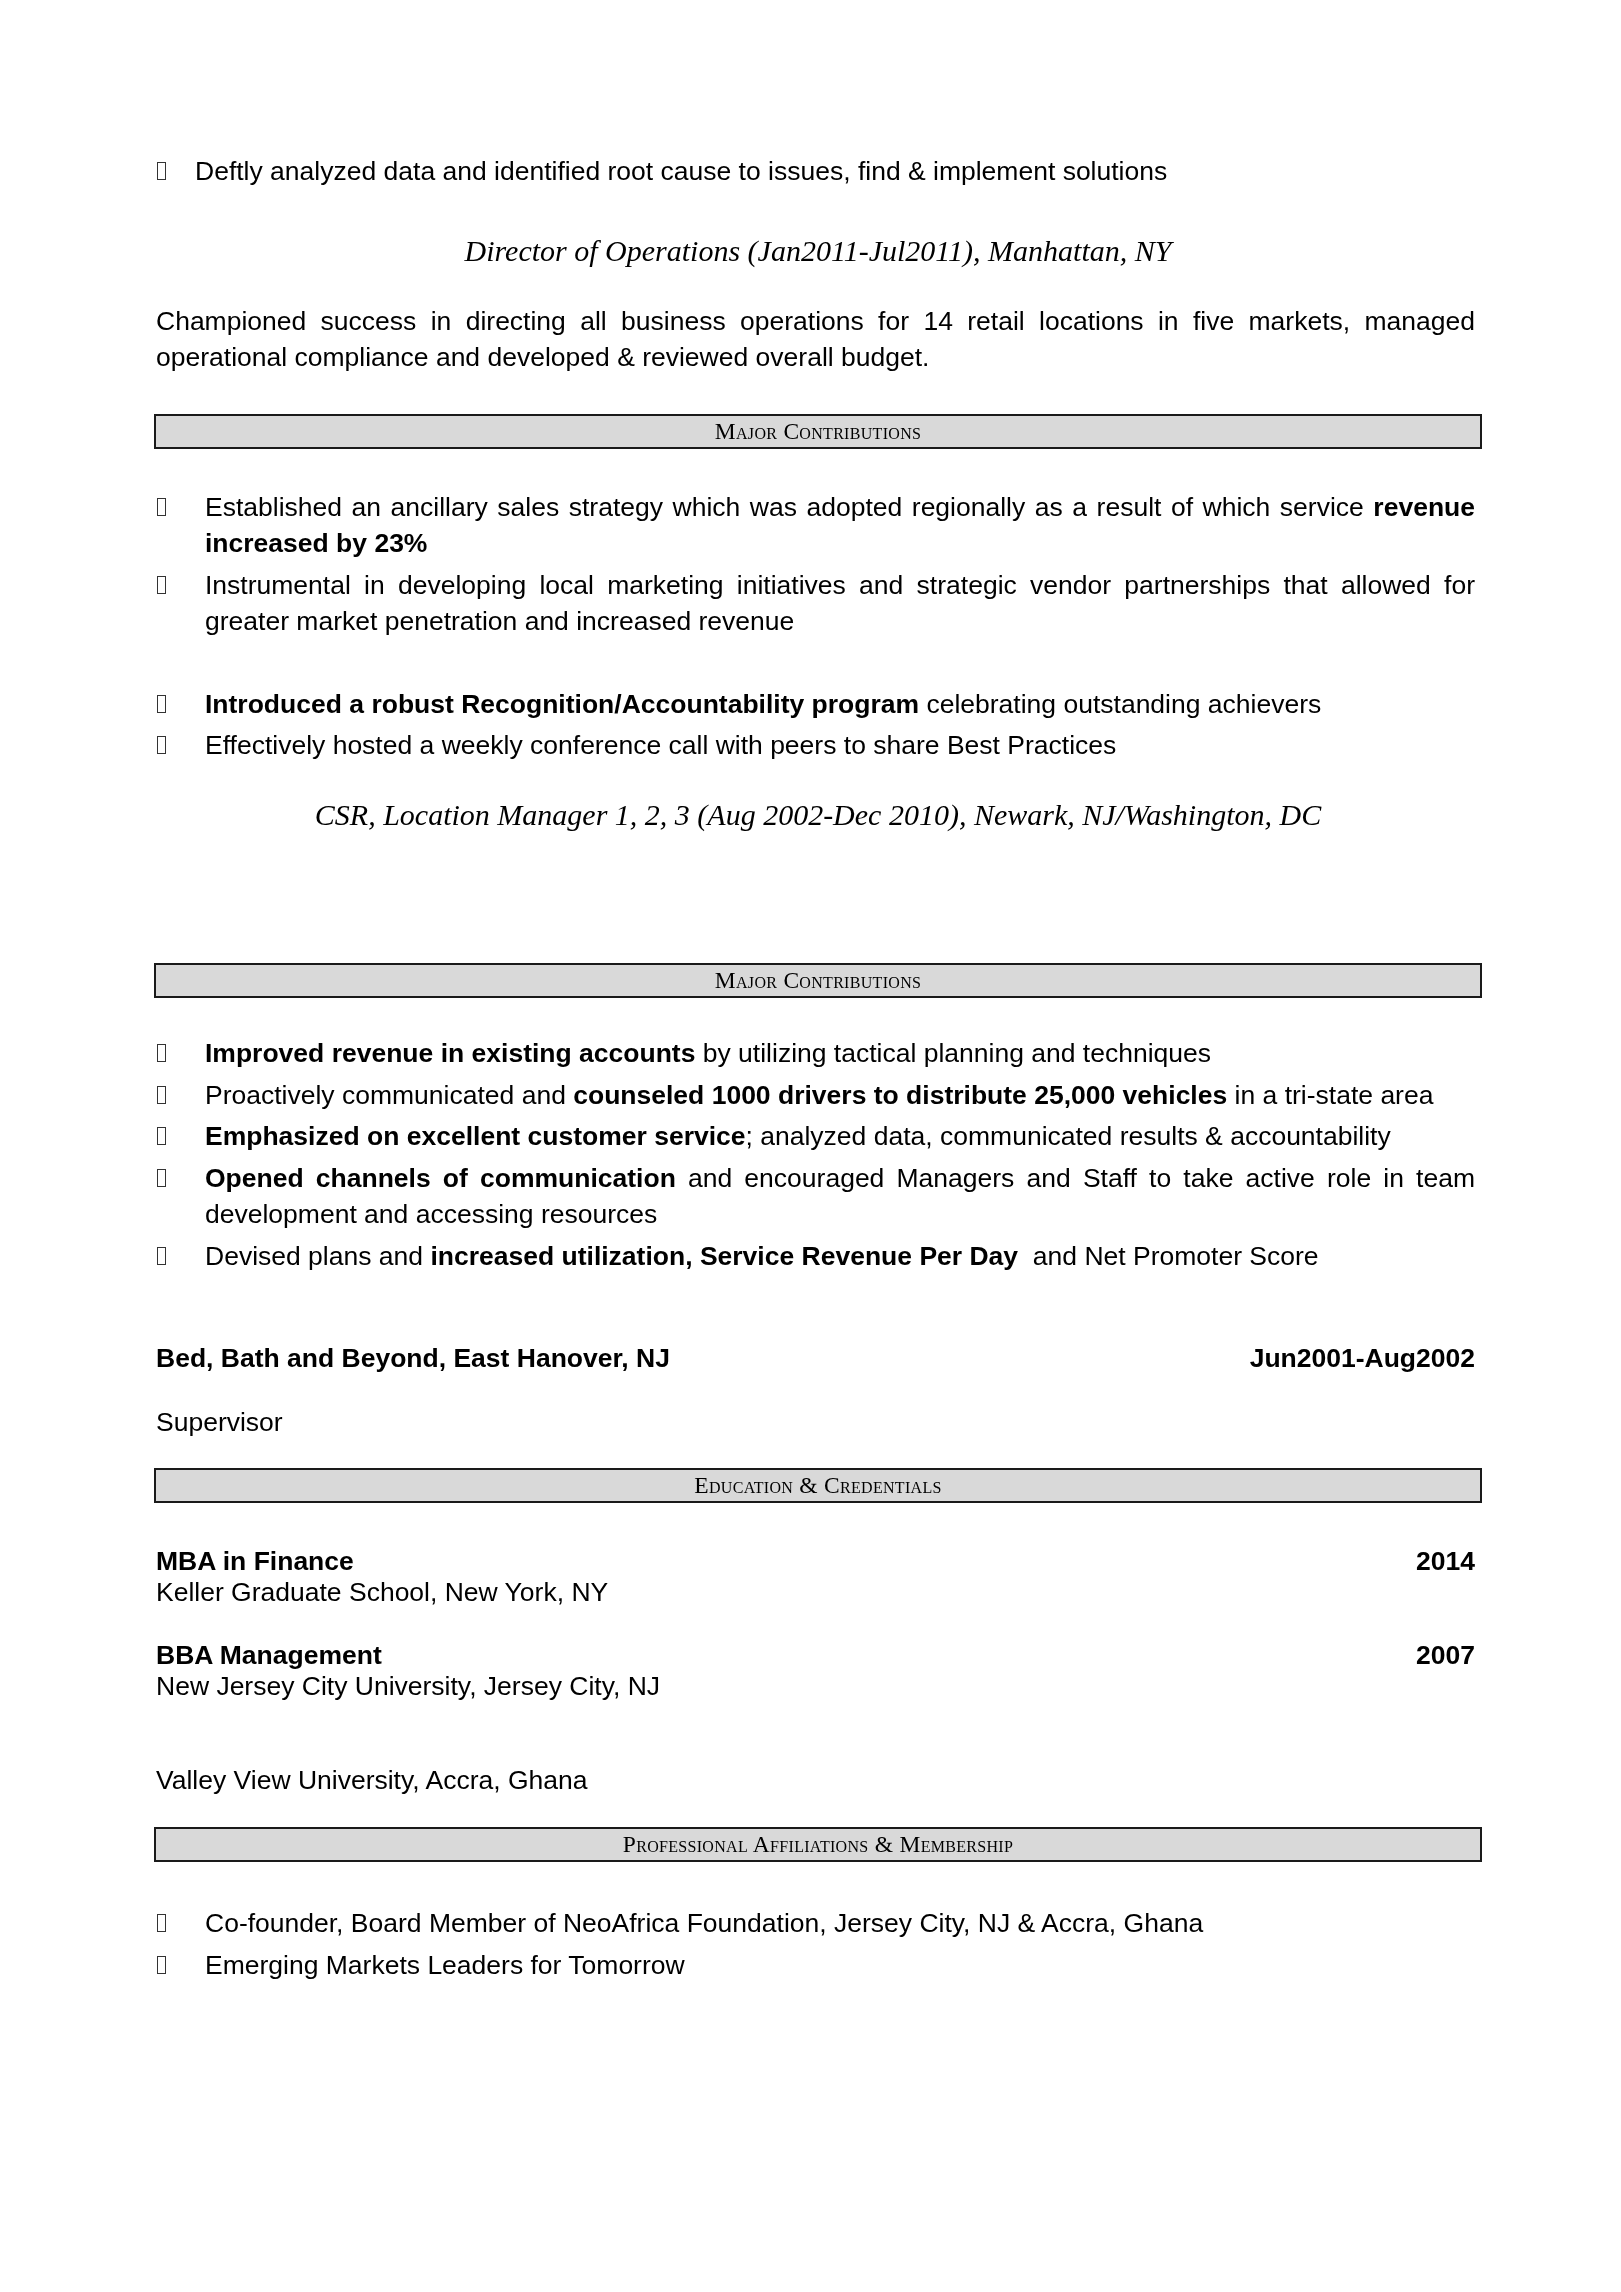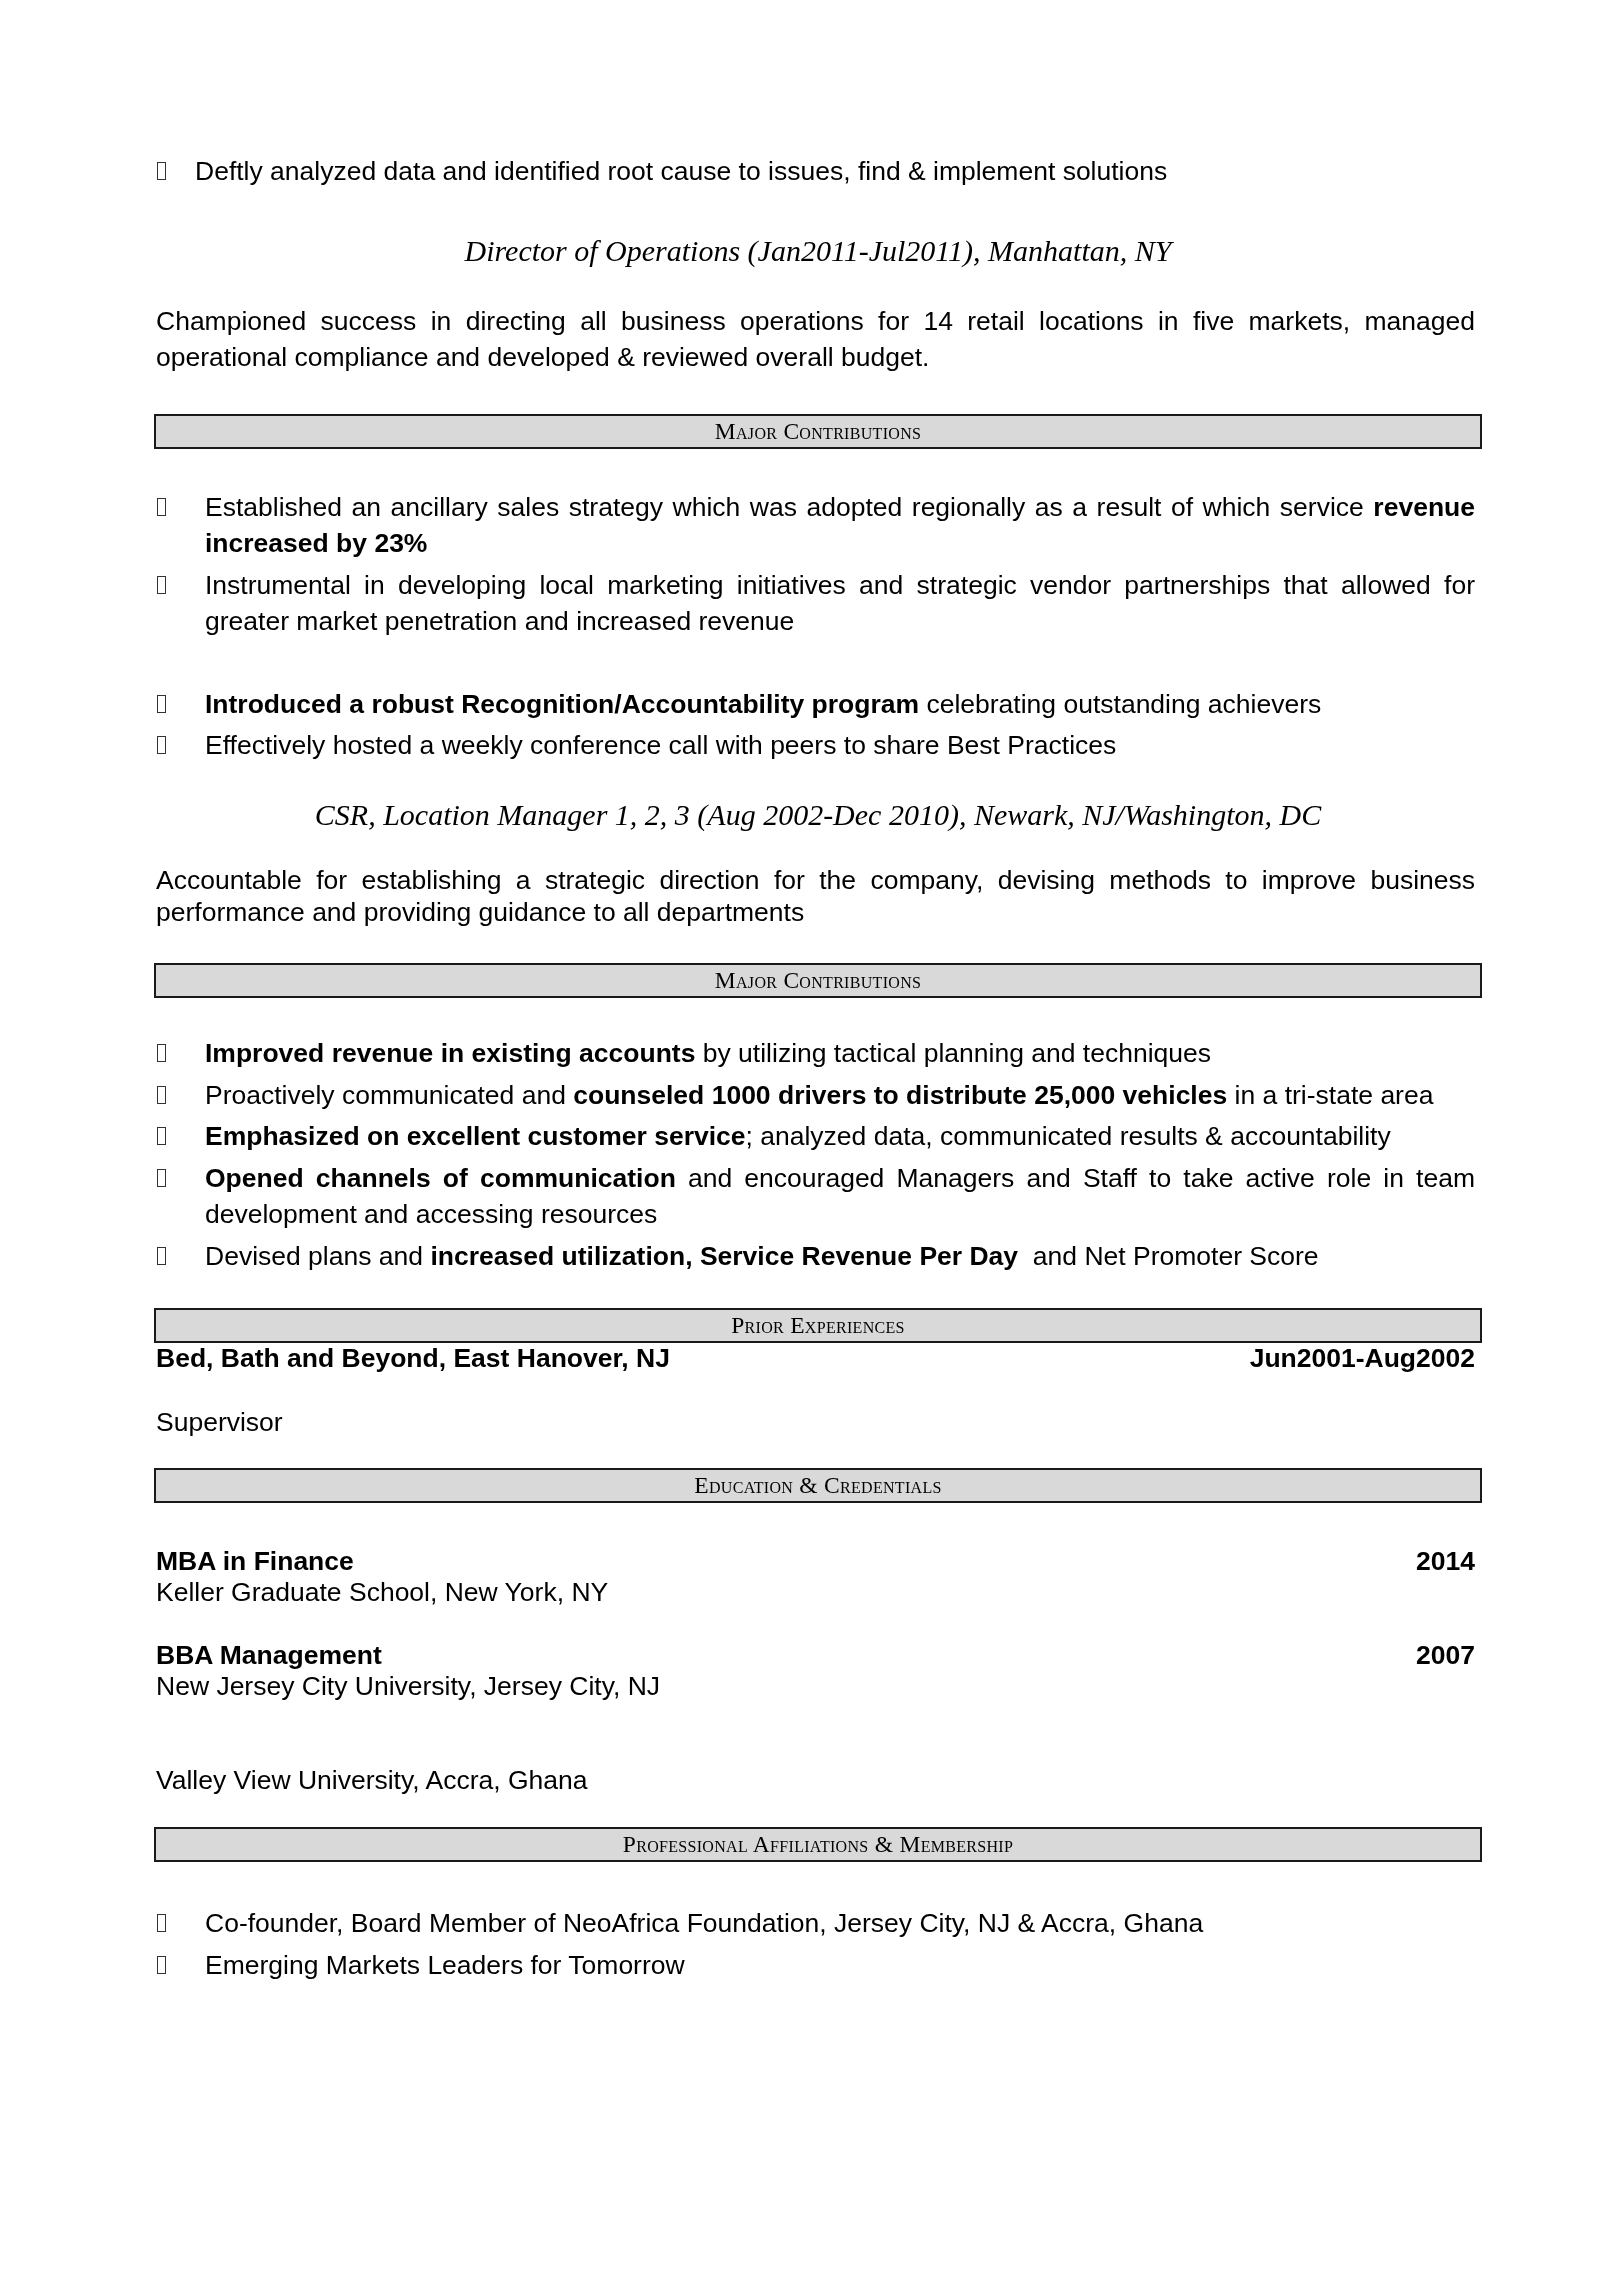--- a/index.html
+++ b/index.html
@@ -106,21 +106,20 @@
   <div class="bullet-item nojust" style="top:686px;">
     <span class="bullet"></span>
     <span class="b">Introduced a robust Recognition/Accountability program</span><span> celebrating outstanding achievers</span>
   </div>
   <div class="bullet-item nojust" style="top:727px;">
     <span class="bullet"></span>
     <span>Effectively hosted a weekly conference call with peers to share Best Practices</span>
   </div>
 
   <div class="job-title" style="top:795px;">CSR, Location Manager 1, 2, 3 (Aug 2002-Dec 2010), Newark, NJ/Washington, DC</div>
-  <div class="para" style="top:864px; line-height:32px;">Accountable for establishing a strategic direction for the company, devising methods to improve business performance and providing guidance to all departments</div>
 
   <div class="section-bar" style="top:963px;">Major Contributions</div>
 
   <div class="bullet-item nojust" style="top:1035px;">
     <span class="bullet"></span>
     <span class="b">Improved revenue in existing accounts</span><span> by utilizing tactical planning and techniques</span>
   </div>
   <div class="bullet-item nojust" style="top:1077px;">
     <span class="bullet"></span>
     <span>Proactively communicated and </span><span class="b">counseled 1000 drivers to distribute 25,000 vehicles</span><span> in a tri-state area</span>
@@ -131,21 +130,20 @@
   </div>
   <div class="bullet-item" style="top:1160px;">
     <span class="bullet"></span>
     <span class="b">Opened channels of communication</span><span> and encouraged Managers and Staff to take active role in team development and accessing resources</span>
   </div>
   <div class="bullet-item nojust" style="top:1238px;">
     <span class="bullet"></span>
     <span>Devised plans and </span><span class="b">increased utilization, Service Revenue Per Day</span><span style="white-space:pre;">  and Net Promoter Score</span>
   </div>
 
-  <div class="section-bar" style="top:1308px;">Prior Experiences</div>
 
   <div class="entry-row b" style="top:1340px;">
     <span>Bed, Bath and Beyond, East Hanover, NJ</span>
     <span>Jun2001-Aug2002</span>
   </div>
   <div class="entry-sub" style="top:1404px;">Supervisor</div>
 
   <div class="section-bar" style="top:1468px;">Education &amp; Credentials</div>
 
   <div class="entry-row b" style="top:1543px;">

